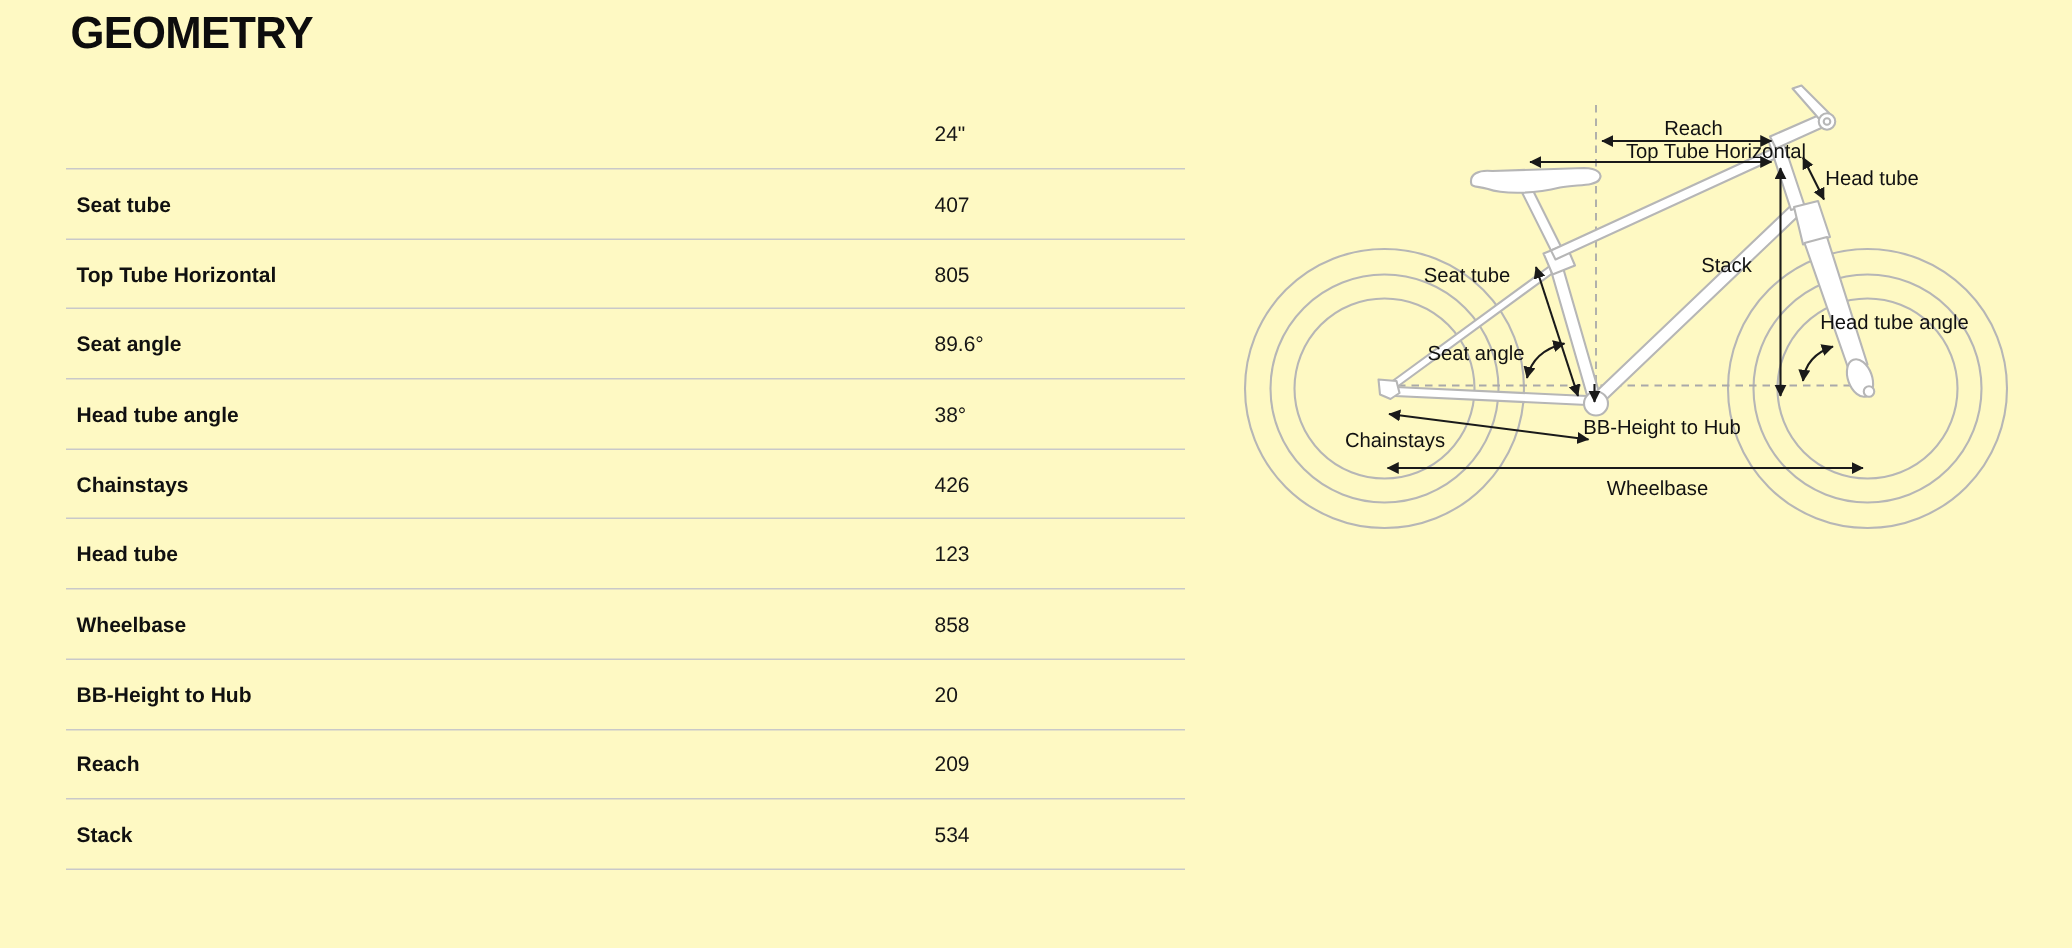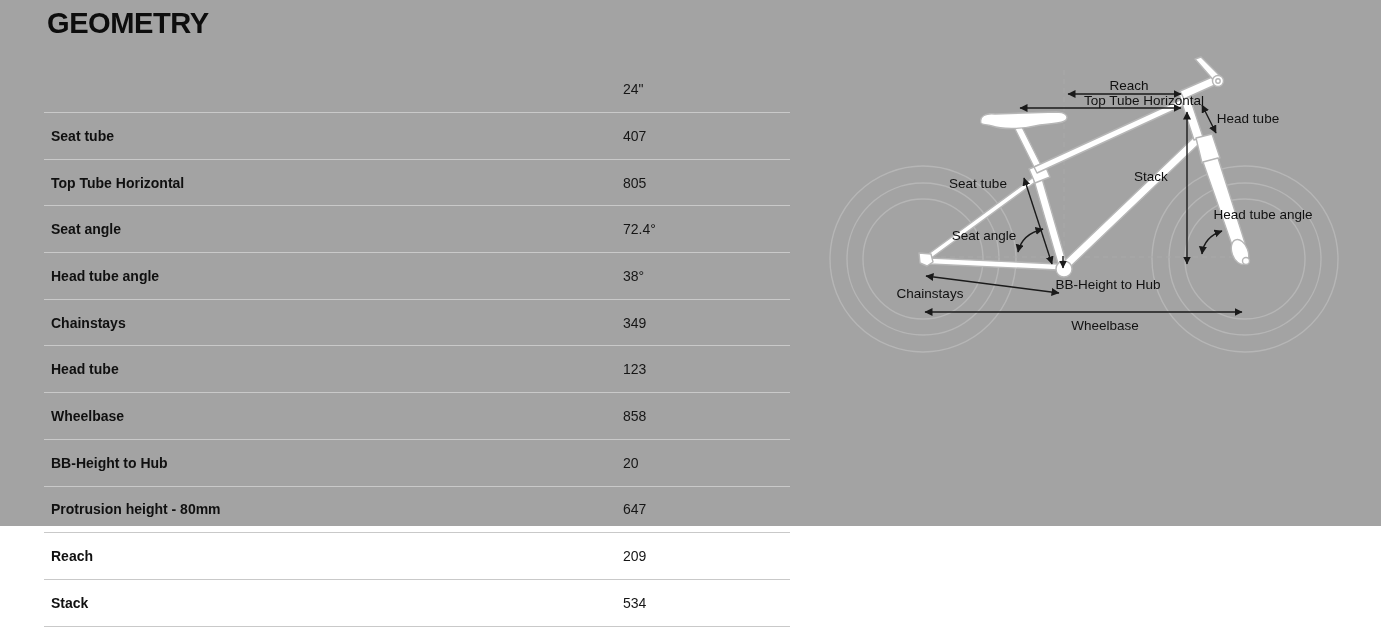--- a/index.html
+++ b/index.html
@@ -1,18 +1,18 @@
 <!DOCTYPE html>
 <html><head>
 <meta charset="utf-8">
 <style>
   * { margin:0; padding:0; box-sizing:border-box; }
   html,body { width:1381px; height:632px; background:#fff; overflow:hidden;
               font-family:"Liberation Sans", sans-serif; }
-  .page { position:relative; width:1381px; height:526px; background:#a3a3a3; }
+  .page { position:relative; width:1381px; height:632px; background:#fef9c3; }
 
   .title { position:absolute; left:47px; top:6px; font-size:30px; font-weight:800;
            color:#0d0d0d; letter-spacing:-0.5px; transform:scaleX(0.97); transform-origin:left; }
 
   .geo-table { position:absolute; left:44px; top:66px; width:746px; }
   .trow { display:flex; align-items:center; height:46.7px; border-bottom:1px solid #c9c9c9; }
   .trow.thead { height:47px; }
   .cell-label { width:579px; padding-left:7px; font-size:14px; font-weight:bold; color:#101010; }
   .cell-value { font-size:14px; font-weight:400; color:#161616; }
 
@@ -34,45 +34,41 @@
     <div class="trow">
       <div class="cell-label">Seat tube</div>
       <div class="cell-value">407</div>
     </div>
     <div class="trow">
       <div class="cell-label">Top Tube Horizontal</div>
       <div class="cell-value">805</div>
     </div>
     <div class="trow">
       <div class="cell-label">Seat angle</div>
-      <div class="cell-value">72.4°</div>
+      <div class="cell-value">89.6°</div>
     </div>
     <div class="trow">
       <div class="cell-label">Head tube angle</div>
       <div class="cell-value">38°</div>
     </div>
     <div class="trow">
       <div class="cell-label">Chainstays</div>
-      <div class="cell-value">349</div>
+      <div class="cell-value">426</div>
     </div>
     <div class="trow">
       <div class="cell-label">Head tube</div>
       <div class="cell-value">123</div>
     </div>
     <div class="trow">
       <div class="cell-label">Wheelbase</div>
       <div class="cell-value">858</div>
     </div>
     <div class="trow">
       <div class="cell-label">BB-Height to Hub</div>
       <div class="cell-value">20</div>
-    </div>
-    <div class="trow">
-      <div class="cell-label">Protrusion height - 80mm</div>
-      <div class="cell-value">647</div>
     </div>
     <div class="trow">
       <div class="cell-label">Reach</div>
       <div class="cell-value">209</div>
     </div>
     <div class="trow">
       <div class="cell-label">Stack</div>
       <div class="cell-value">534</div>
     </div>
   </div>

